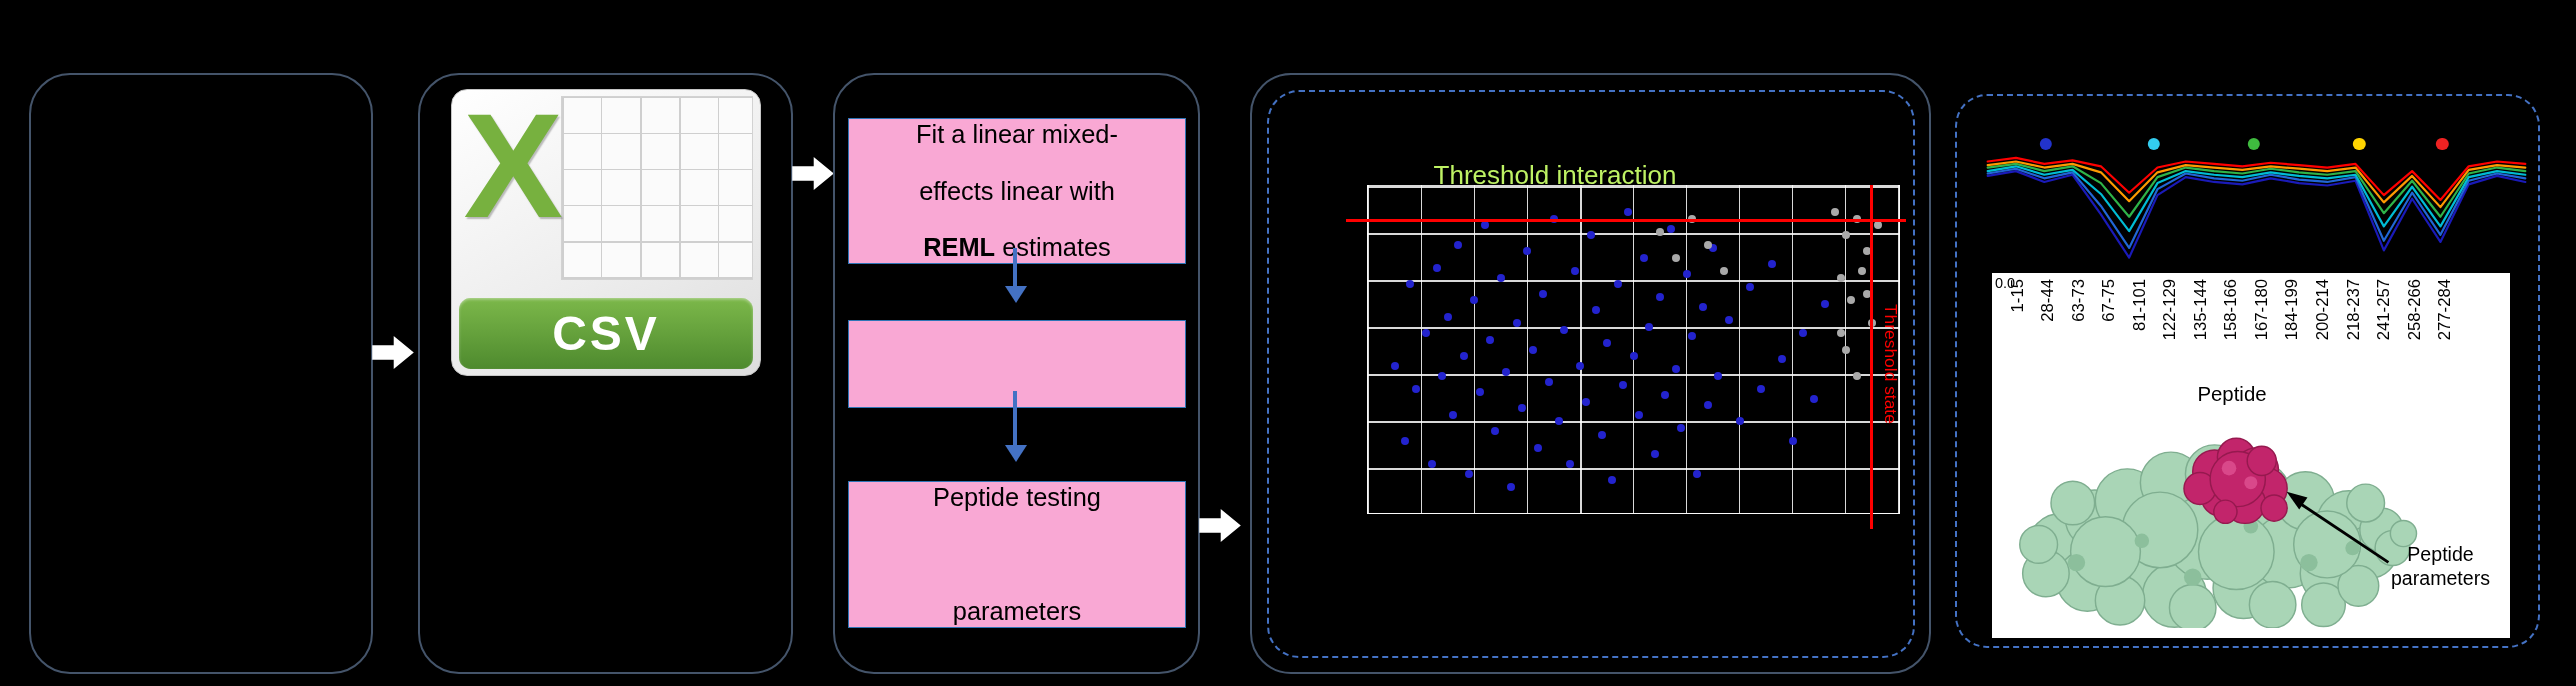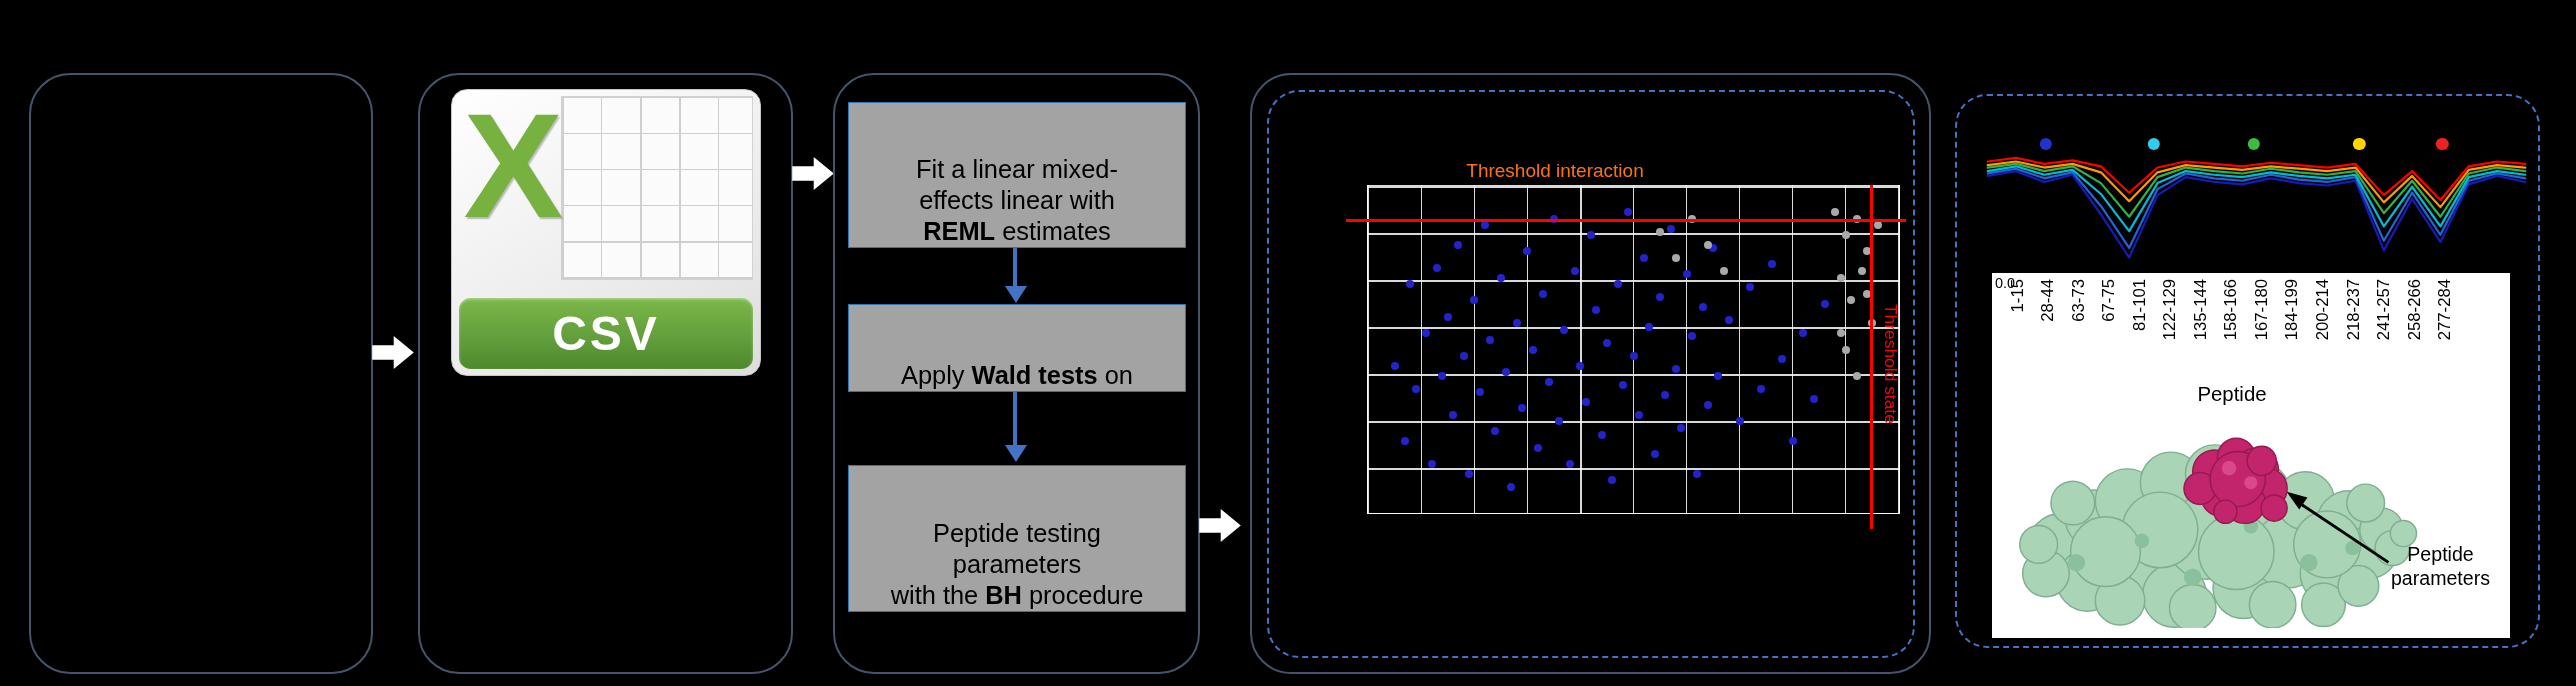--- a/index.html
+++ b/index.html
@@ -20,36 +20,36 @@
   .csv-letter{position:absolute;left:11.6px;top:-5.8px;font-size:149px;font-weight:bold;color:#77B13F;
               line-height:1.1;text-shadow:1.5px 1.5px 1.5px rgba(0,0,0,.25);}
   .csv-banner{position:absolute;left:7.3px;right:7.3px;bottom:5.8px;height:71px;border-radius:11.6px;
               background:linear-gradient(#7CB84A,#4E8A2E);display:flex;align-items:center;justify-content:center;
               color:#fff;font-weight:bold;font-size:48px;letter-spacing:2.9px;box-shadow:inset 0 1.5px 2.9px rgba(255,255,255,.4);}
 
   
   .block-arrow{position:absolute;width:42px;height:33px;}
 
   
-  .flow-box{position:absolute;left:848px;width:336px;background:#a3a3a3;border:1.5px solid #2E75B6;
-            display:flex;flex-direction:column;align-items:center;justify-content:flex-end;
-            font-size:25.4px;line-height:1.22;color:#000;text-align:center;}
+  .flow-box{position:absolute;left:848px;width:336px;background:#f9a8d4;border:1.5px solid #2E75B6;
+            display:flex;flex-direction:column;align-items:center;justify-content:space-between;
+            font-size:25.4px;line-height:1.22;color:#000;text-align:center;margin-top:16px;}
   .vstem{position:absolute;width:4.4px;background:#4472C4;}
   .vhead{position:absolute;width:0;height:0;border-left:11px solid transparent;
          border-right:11px solid transparent;border-top:17.4px solid #4472C4;}
 
   
   .scatter{position:absolute;left:1367px;top:185px;width:531px;height:327px;
            border:1.5px solid rgba(255,255,255,.85);
            background-image:repeating-linear-gradient(to right,rgba(255,255,255,.85) 0 1.5px,transparent 1.5px 53px),
                             repeating-linear-gradient(to bottom,rgba(255,255,255,.85) 0 1.5px,transparent 1.5px 47px);}
   .sdot{position:absolute;width:8px;height:8px;border-radius:50%;transform:translate(-50%,-50%);}
   .th-h{position:absolute;left:-22px;right:-7.3px;height:2.9px;background:#FF0000;z-index:3;}
   .th-v{position:absolute;top:-1.5px;height:calc(100% + 17.4px);width:2.9px;background:#FF0000;z-index:3;}
-  .th-title{position:absolute;left:1417px;top:160px;width:276px;text-align:center;color:#f97316;font-size:19px;}
+  .th-title{position:absolute;left:1417px;top:160px;width:276px;text-align:center;color:#bef264;font-size:26px;}
   .th-side{position:absolute;left:1880px;top:304px;height:196px;color:#FF0000;font-size:17.4px;
            writing-mode:vertical-rl;}
 
   
   .uptake-chart{position:absolute;left:1979px;top:142px;width:555px;height:131px;}
   .ldots{position:absolute;left:1979px;top:138px;width:555px;height:14.5px;}
   .ldot{position:absolute;top:0;width:12.4px;height:12.4px;border-radius:50%;transform:translateX(-50%);}
 
   
   .map-panel{position:absolute;left:1992px;top:273px;width:518px;height:365px;background:#fff;}
@@ -87,28 +87,26 @@
 
   <div class="panel" style="left:833px;top:73px;width:363px;height:597px;"></div>
   <div class="flow-box" style="top:102px;height:144px;">
       <div><span>Fit a linear mixed-</span></div>
       <div><span>effects linear with</span></div>
       <div><span style="font-weight: bold;">REML</span><span> estimates</span></div>
     </div>
   <div class="vstem" style="left:1013px;top:248px;height:39px;"></div>
   <div class="vhead" style="left:1005px;top:286px;"></div>
   <div class="flow-box" style="top:304px;height:86px;">
-      <div><span>Apply </span><span style="font-weight: bold;">Wald tests</span><span> on</span></div>
     </div>
   <div class="vstem" style="left:1013px;top:391px;height:55px;"></div>
   <div class="vhead" style="left:1005px;top:445px;"></div>
   <div class="flow-box" style="top:465px;height:145px;">
       <div><span>Peptide testing</span></div>
       <div><span>parameters</span></div>
-      <div><span>with the </span><span style="font-weight: bold;">BH</span><span> procedure</span></div>
     </div>
 
   <svg class="block-arrow" style="left:1199px;top:509px;" viewBox="0 0 58 46">
     <polygon points="0,13 30,13 30,0 58,23 30,46 30,33 0,33" fill="#FFFFFF"></polygon>
   </svg>
 
   <div class="panel" style="left:1250px;top:73px;width:677px;height:597px;">
     <div class="dashed-border" style="left:14.5px;right:14.5px;top:14.5px;bottom:14.5px;"></div>
   </div>
   <div class="th-title">Threshold interaction</div>

